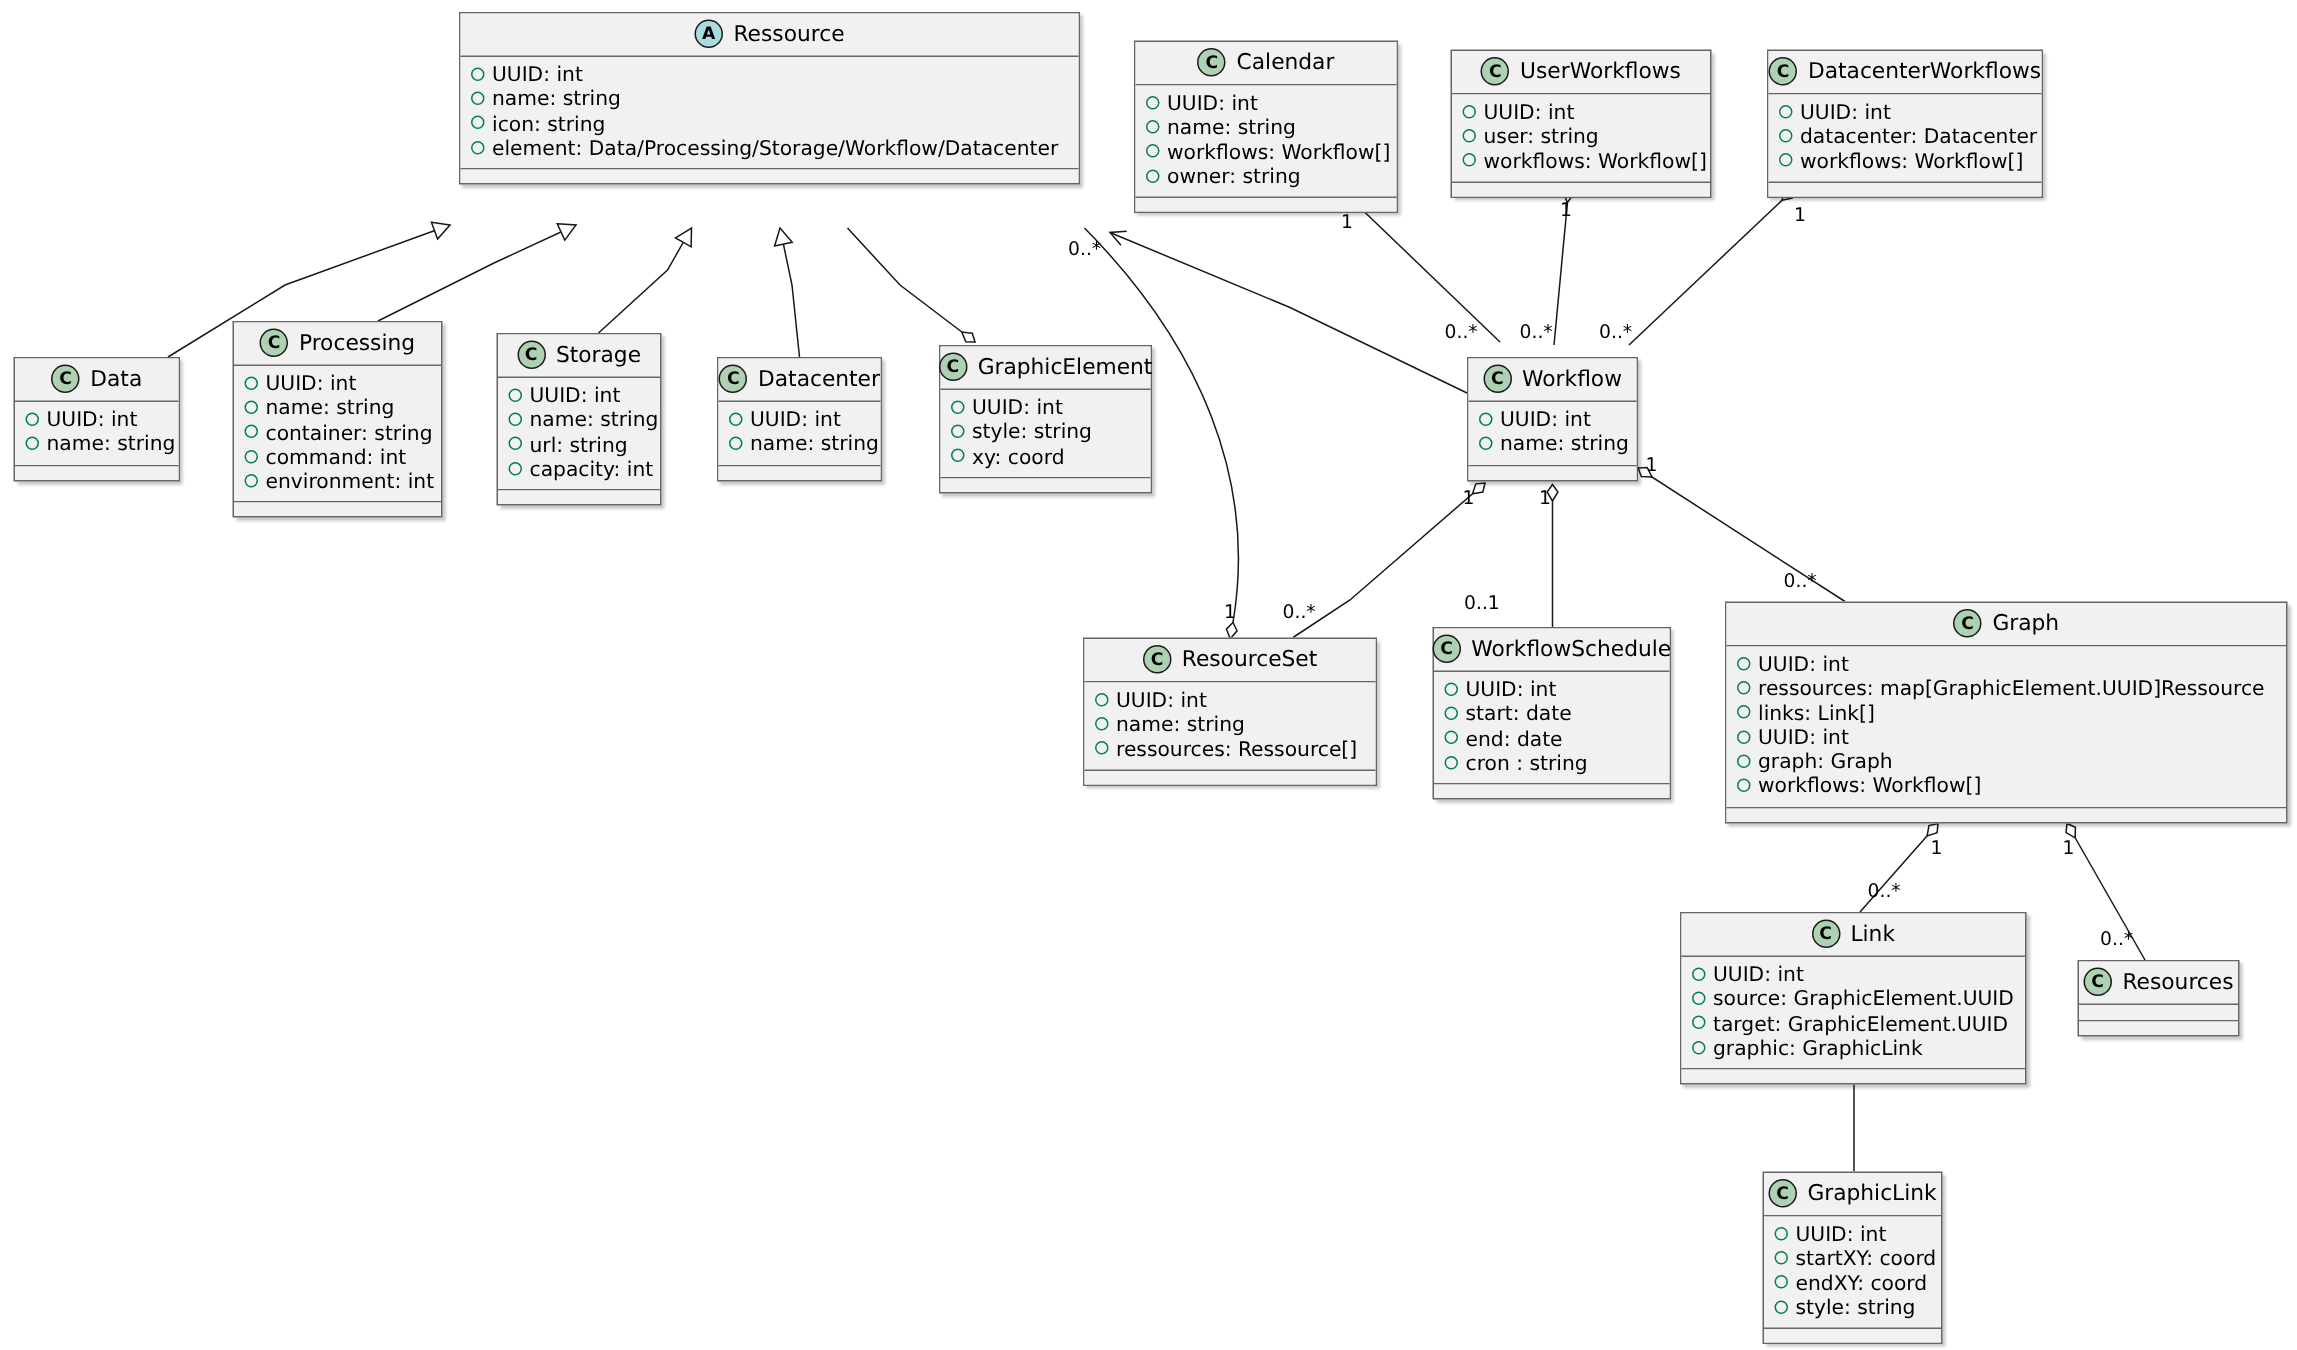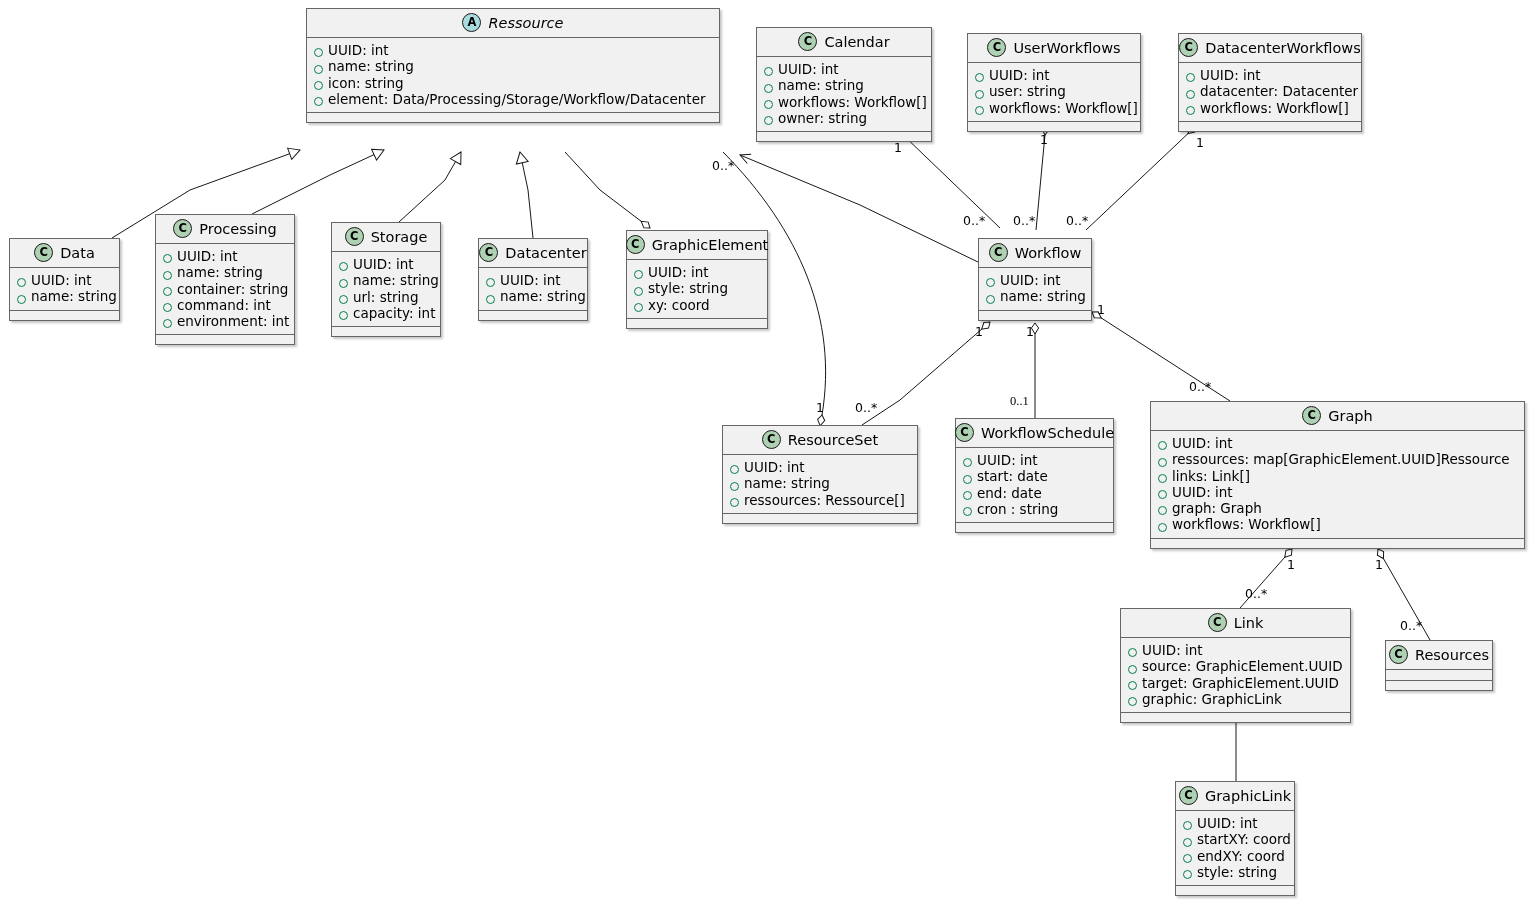--- a/index.html
+++ b/index.html
@@ -55,34 +55,33 @@
   }
   .cls-icon.abstract {
     background: #A9DCDF;
   }
   .cls-title {
     font-size: 14.5px;
     color: #000000;
     white-space: nowrap;
   }
   .cls-title.abstract {
-    font-style: italic;
   }
   .cls-attrs {
     padding: 4px 6px 5px 7px;
     border-bottom: 1px solid #666666;
     background: #F1F1F1;
     min-height: 4px;
   }
   .cls-attrs.empty {
     padding: 3px 6px;
   }
   .attr {
     display: flex;
-    align-items: flex-end;
+    align-items: center;
     gap: 5px;
     font-size: 13.5px;
     line-height: 16.3px;
     color: #000000;
     white-space: nowrap;
   }
   .attr-bullet {
     width: 7px;
     height: 7px;
     border: 1px solid #038048;
@@ -519,20 +518,20 @@
       <span class="card-label" style="left: 1040px; top: 132px;">1</span>
       <span class="card-label" style="left: 1196px; top: 135px;">1</span>
       <span class="card-label" style="left: 963px; top: 213px;">0..*</span>
       <span class="card-label" style="left: 1013px; top: 213px;">0..*</span>
       <span class="card-label" style="left: 1066px; top: 213px;">0..*</span>
       <span class="card-label" style="left: 975px; top: 324px;">1</span>
       <span class="card-label" style="left: 1026px; top: 324px;">1</span>
       <span class="card-label" style="left: 1097px; top: 302px;">1</span>
       <span class="card-label" style="left: 816px; top: 400px;">1</span>
       <span class="card-label" style="left: 855px; top: 400px;">0..*</span>
-      <span class="card-label" style="left: 1010px; top: 394px; font-family: Liberation Serif, serif;">0..1</span>
+      <span class="card-label" style="left: 976px; top: 394px;">0..1</span>
       <span class="card-label" style="left: 1189px; top: 379px;">0..*</span>
       <span class="card-label" style="left: 1287px; top: 557px;">1</span>
       <span class="card-label" style="left: 1245px; top: 586px;">0..*</span>
       <span class="card-label" style="left: 1375px; top: 557px;">1</span>
       <span class="card-label" style="left: 1400px; top: 618px;">0..*</span>
     </div>
 </div>
 
 </body></html>

